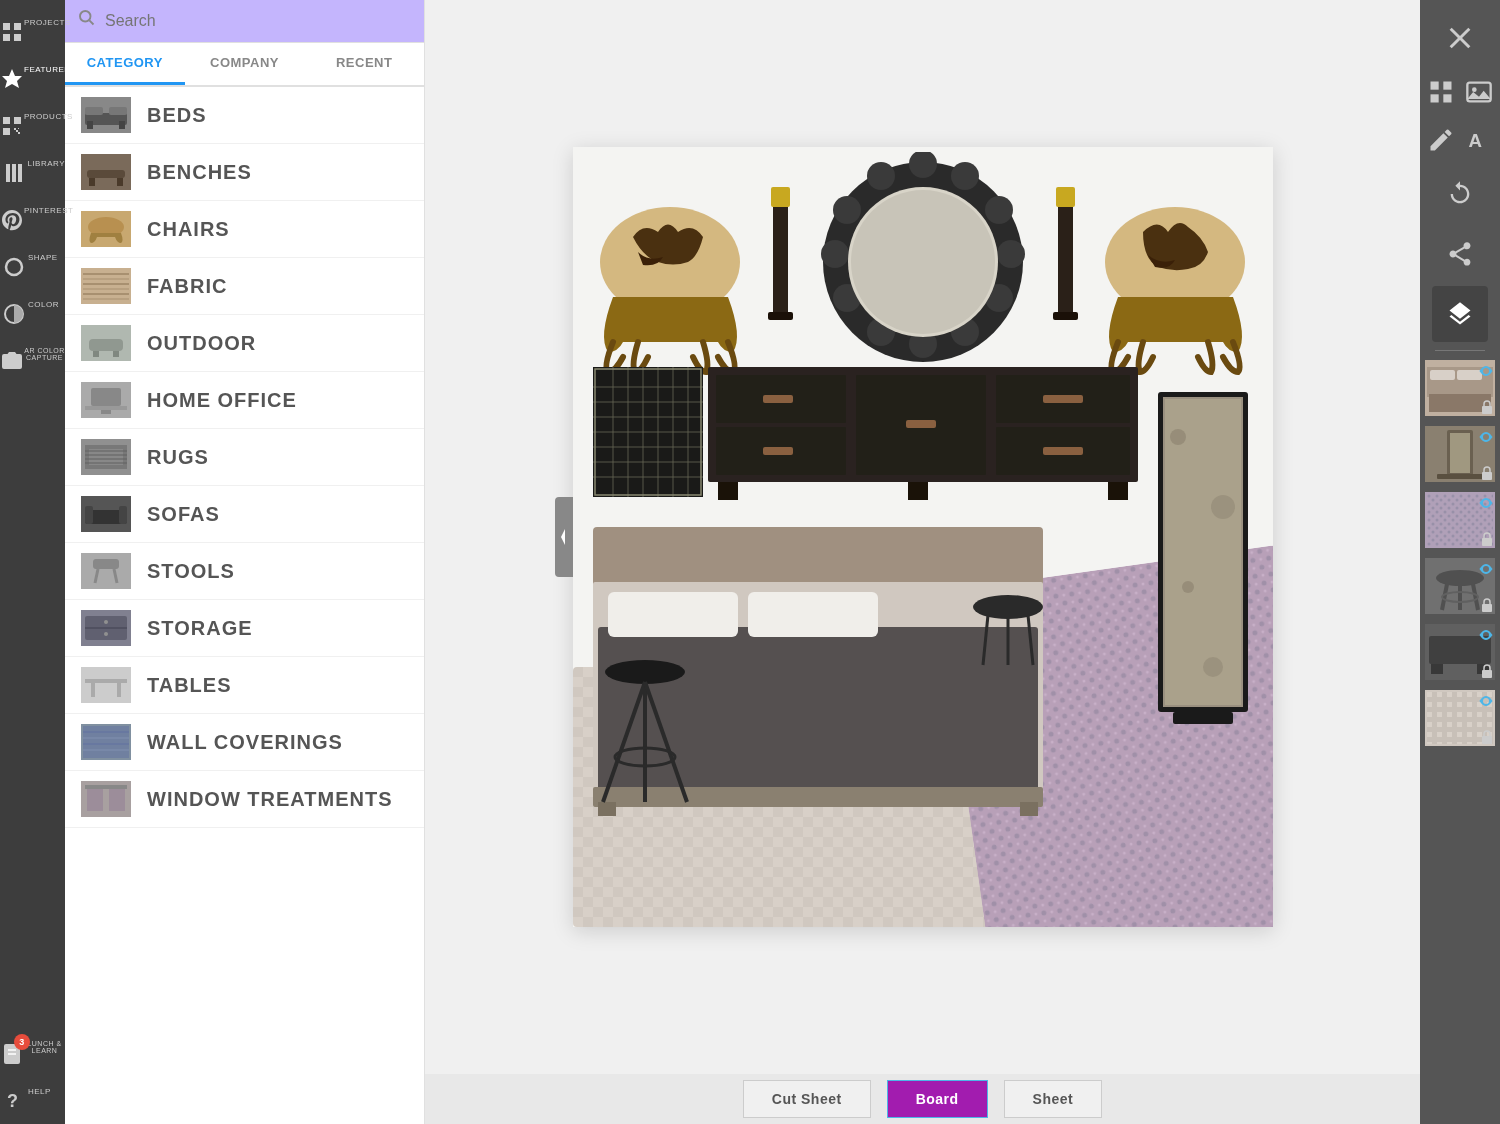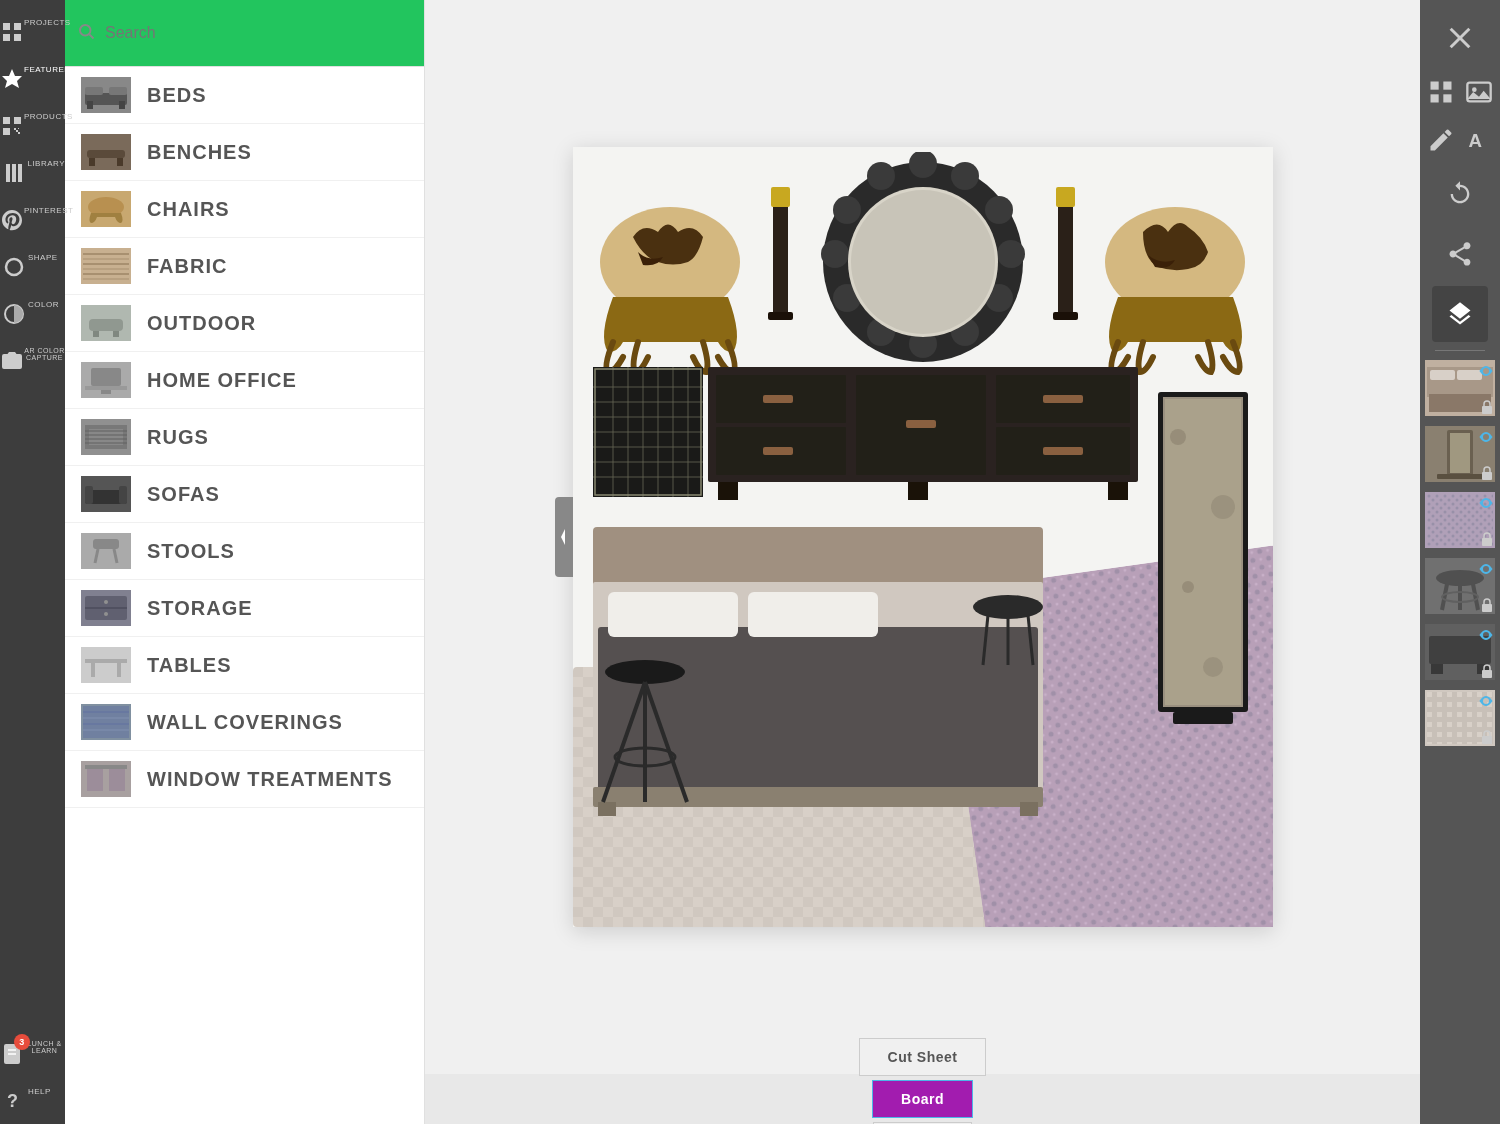--- a/index.html
+++ b/index.html
@@ -54,24 +54,24 @@
       background: #ffffff;
       display: flex;
       flex-direction: column;
       height: 1124px;
       flex-shrink: 0;
       border-right: 1px solid #e0e0e0;
     }
 
     .search-bar {
       display: flex;
-      align-items: center;
-      padding: 20px 12px;
+      align-items: flex-start;
+      padding: 8px 12px;
       border-bottom: 1px solid #e0e0e0;
-      background: #22c55e;
+      background: #c4b5fd;
     }
     .search-bar input {
       border: none;
       background: transparent;
       font-size: 16px;
       color: #555;
       outline: none;
       flex: 1;
       padding: 4px;
     }
@@ -183,22 +183,21 @@
     
     .bottom-toolbar {
       position: absolute;
       bottom: 0;
       left: 0;
       right: 0;
       height: 50px;
       display: flex;
       align-items: center;
       justify-content: center;
-      gap: 4px;
-      flex-direction: column;
+      gap: 16px;
     }
     .view-btn {
       padding: 10px 28px;
       font-size: 14px;
       cursor: pointer;
       border: 1px solid #ccc;
       background: #f0f0f0;
       color: #555;
       font-weight: bold;
       letter-spacing: 0.5px;
@@ -373,20 +372,25 @@
   <div class="search-bar">
     <div class="search-icon-container">
       <svg width="18" height="18" viewBox="0 0 24 24" fill="none" stroke="#888" stroke-width="2.5">
           <circle cx="11" cy="11" r="7"></circle>
           <line x1="16.5" y1="16.5" x2="22" y2="22"></line>
         </svg>
     </div>
     <input type="text" placeholder="Search" style="">
   </div>
 
+  <div class="tab-bar">
+    <div class="tab-item active">CATEGORY</div>
+    <div class="tab-item">COMPANY</div>
+    <div class="tab-item">RECENT</div>
+  </div>
 
   <div class="category-list">
 
     <div class="category-item">
       <div class="category-thumb" style="background:#888;">
         <svg width="46" height="32" viewBox="0 0 46 32">
             <rect x="2" y="14" width="42" height="12" rx="2" fill="#555"></rect>
             <rect x="2" y="8" width="18" height="8" rx="2" fill="#777"></rect>
             <rect x="26" y="8" width="18" height="8" rx="2" fill="#777"></rect>
             <rect x="4" y="22" width="6" height="8" fill="#444"></rect>

